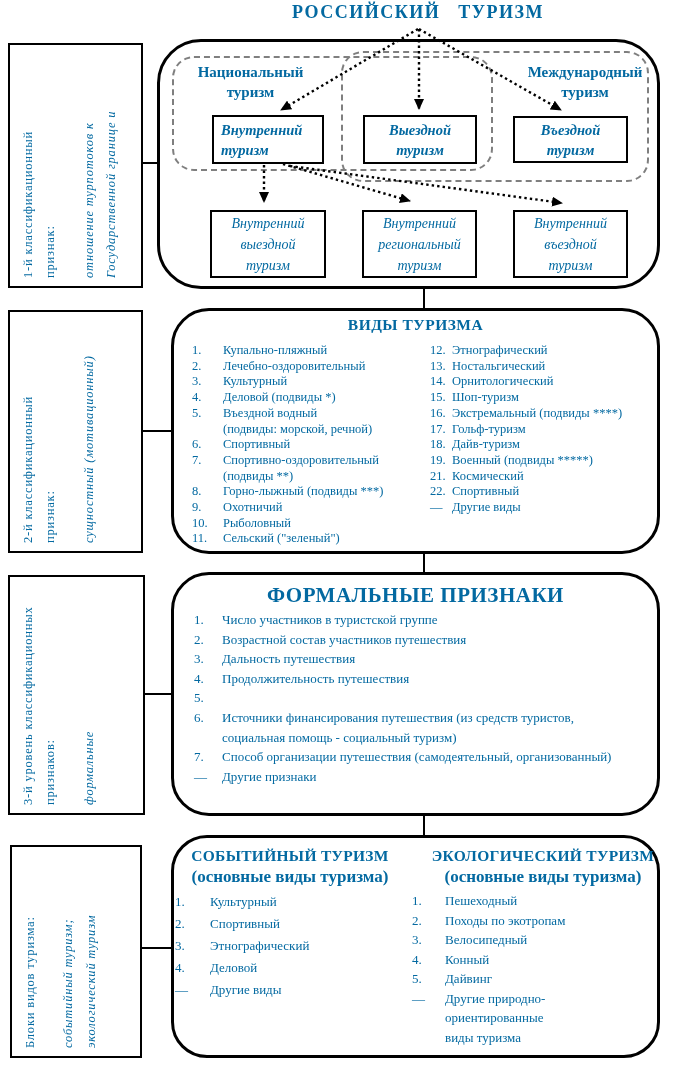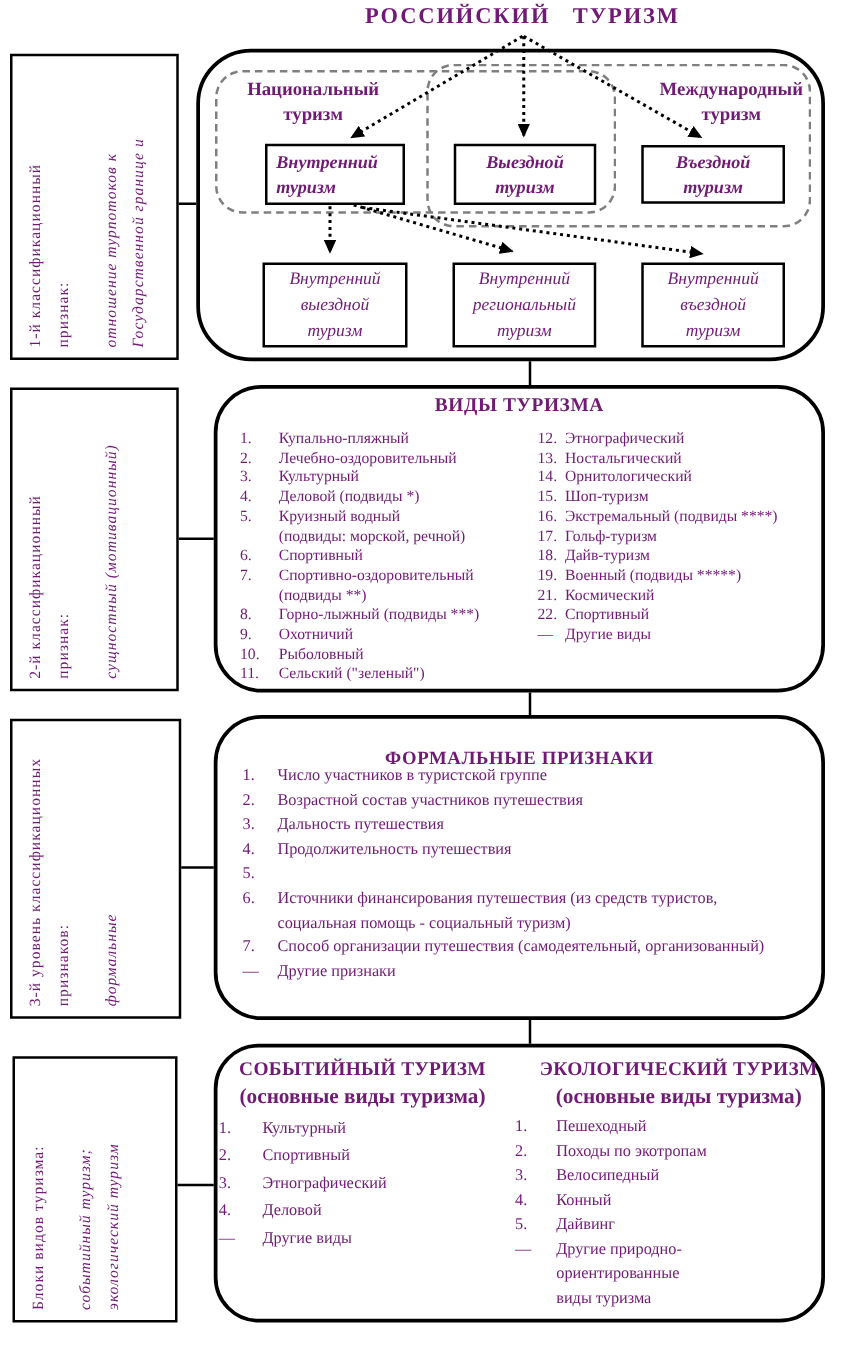--- a/index.html
+++ b/index.html
@@ -1,17 +1,17 @@
 <!DOCTYPE html>
 <html lang="ru"><head>
 <meta charset="utf-8">
 <style>
   html,body{margin:0;padding:0;background:#fff;}
   .canvas{
-    position:relative;width:679px;height:1076px;background:#fff;color:#701a75;
+    position:relative;width:679px;height:1076px;background:#fff;color:#0369a1;
     font-family:"Liberation Serif","DejaVu Serif",serif;overflow:hidden;
   }
   .title{
     position:absolute;left:168px;top:2px;width:500px;margin:0;text-align:center;
     font-size:18px;font-weight:bold;letter-spacing:1.5px;word-spacing:12px;white-space:nowrap;
   }
   .panel{position:absolute;border:3px solid #000;border-radius:40px;background:#fff;box-sizing:border-box;z-index:1;}
   .dashed{position:absolute;border:2px dashed #7f7f7f;border-radius:22px;box-sizing:border-box;z-index:2;}
   .glabel{
     position:absolute;z-index:3;text-align:center;font-weight:bold;font-size:15px;line-height:20px;white-space:pre-line;
@@ -133,21 +133,21 @@
         <span class="txt">Культурный</span>
       </div>
 
       <div class="row">
         <span class="num">4.</span>
         <span class="txt">Деловой (подвиды *)</span>
       </div>
 
       <div class="row">
         <span class="num">5.</span>
-        <span class="txt">Круизный водный</span>
+        <span class="txt">Въездной водный</span>
       </div>
 
       <div class="row">
         <span class="num"></span>
         <span class="txt">(подвиды: морской, речной)</span>
       </div>
 
       <div class="row">
         <span class="num">6.</span>
         <span class="txt">Спортивный</span>
@@ -250,21 +250,21 @@
           <p class="sline">признаков:</p>
         </div>
       <div class="grp grp-italic">
 
       <p class="sline">формальные</p>
         </div>
     </div>
   </div>
 
   <div class="panel" style="left:171px;top:572px;width:489px;height:244px;border-radius:38px"></div>
-  <h2 class="sec-title" style="left:171px;top:599px;width:489px;font-size:15px">ФОРМАЛЬНЫЕ ПРИЗНАКИ</h2>
+  <h2 class="sec-title" style="left:171px;top:583px;width:489px;font-size:21px">ФОРМАЛЬНЫЕ ПРИЗНАКИ</h2>
 
   <div class="list s3list" style="left:194px;top:610px">
 
       <div class="row">
         <span class="num">1.</span>
         <span class="txt">Число участников в туристской группе</span>
       </div>
 
       <div class="row">
         <span class="num">2.</span>

